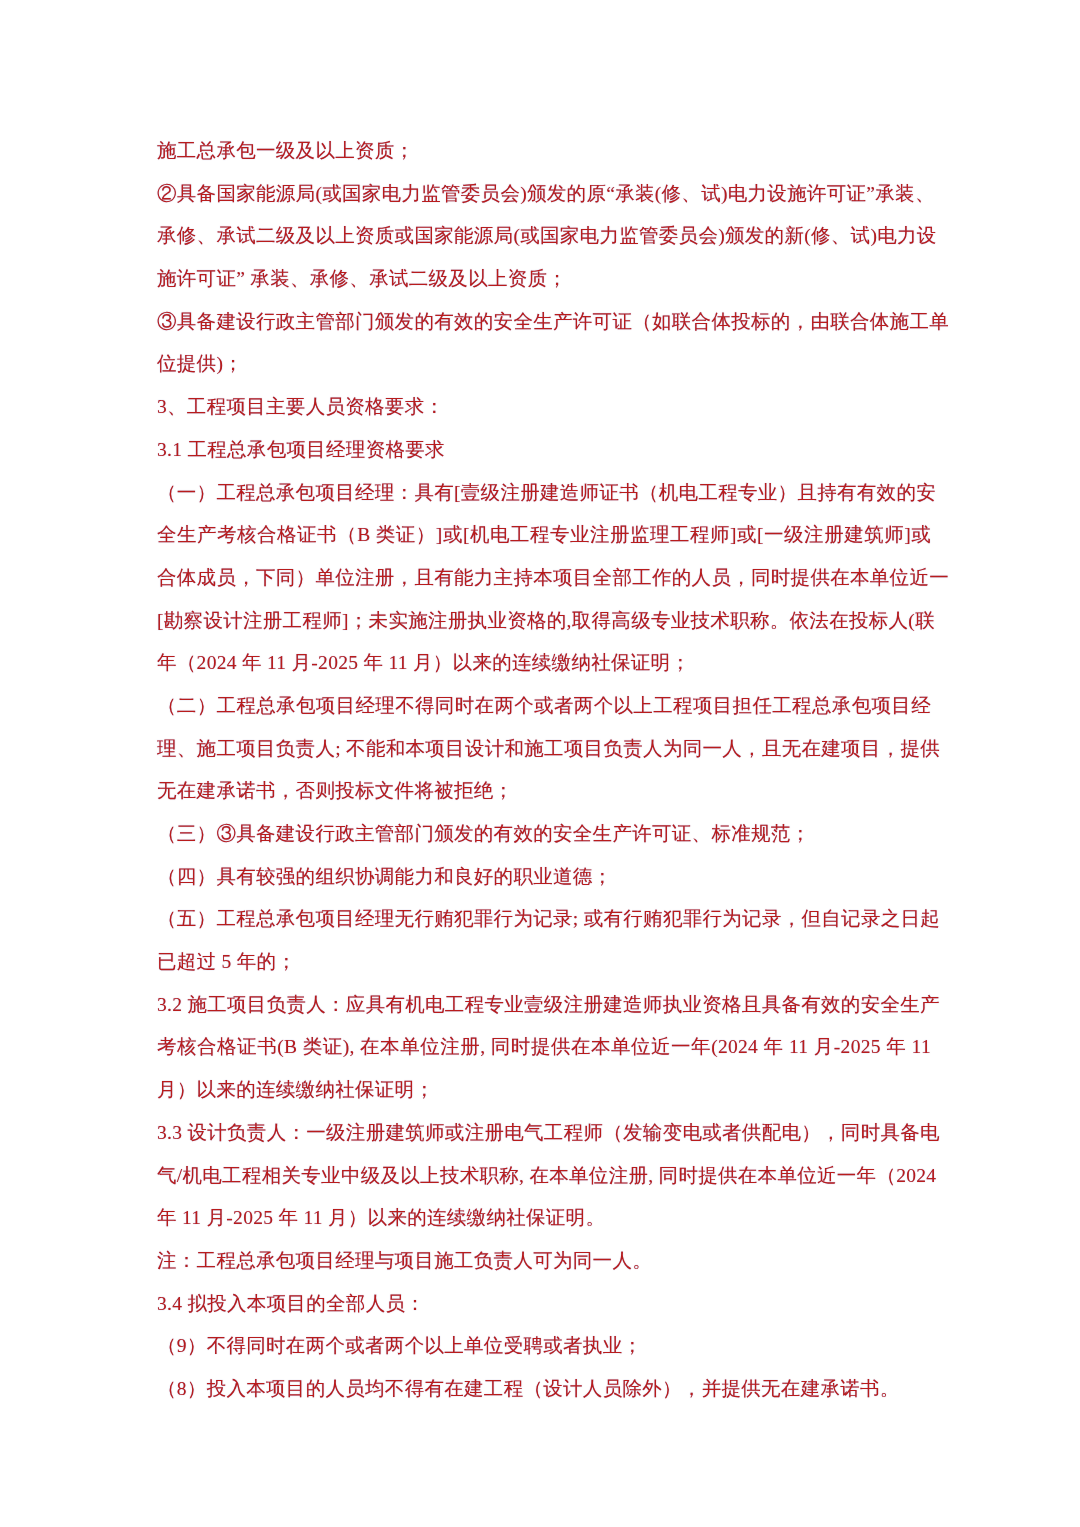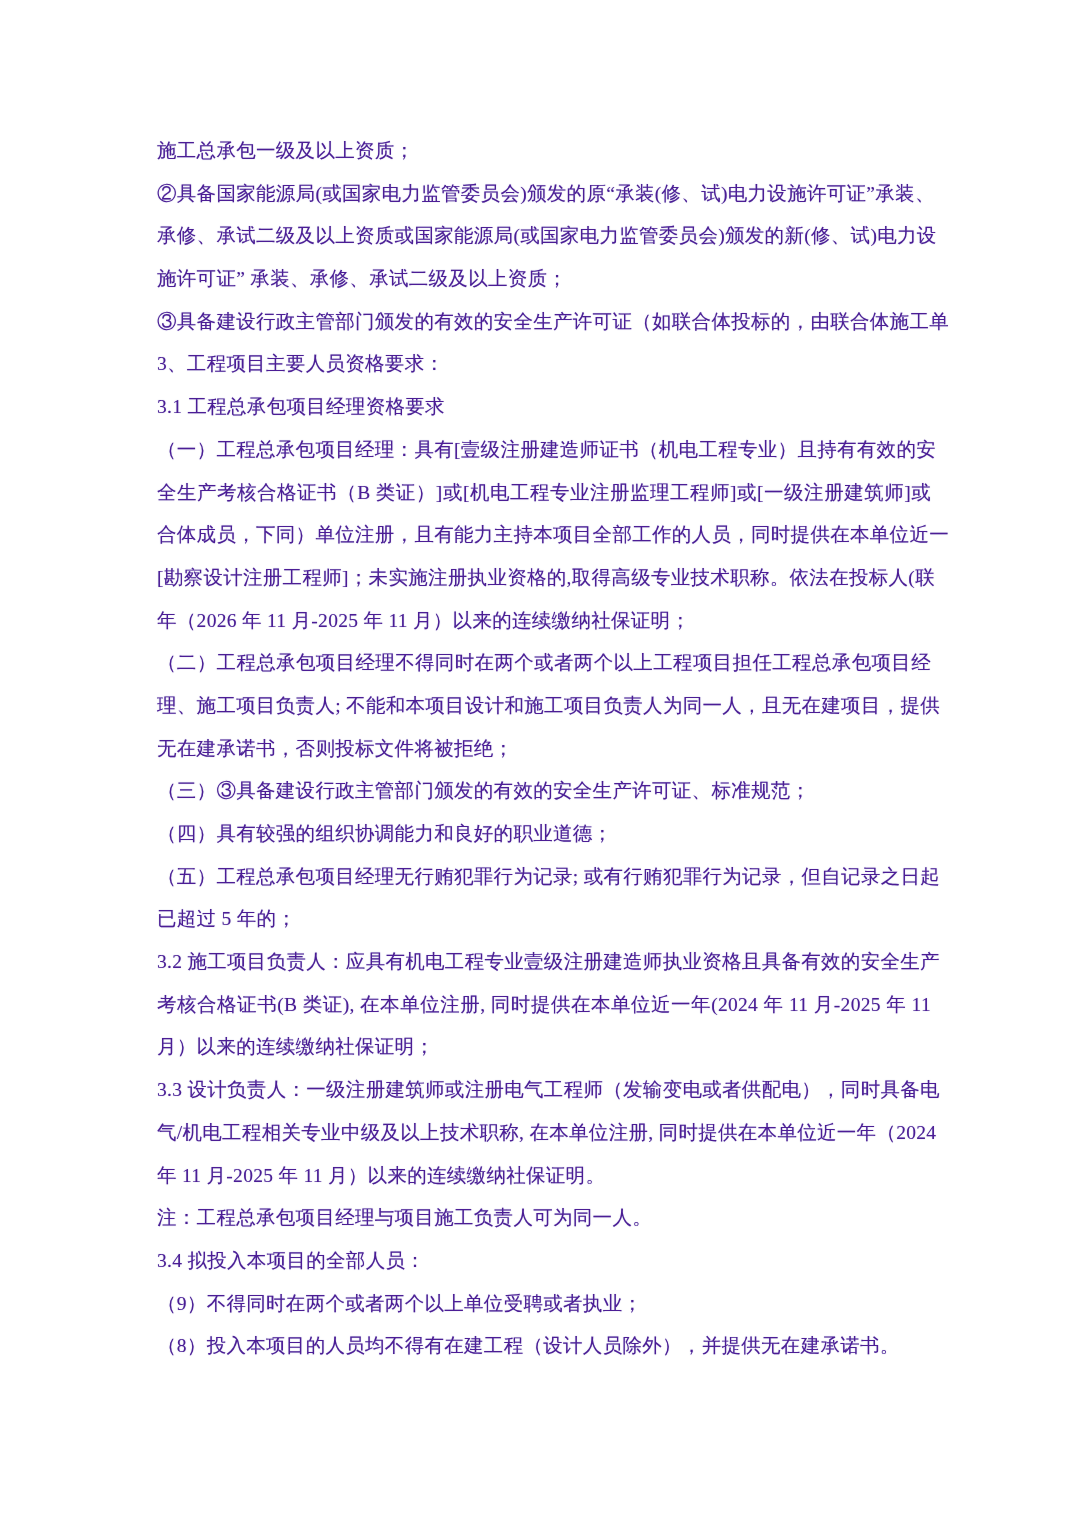--- a/index.html
+++ b/index.html
@@ -39,33 +39,34 @@
     text-align: justify;
   }
   .line.justify {
     text-align-last: justify;
   }
 </style>
 </head>
 <body>
 
 <div class="page">
-  <div class="content" style="color: #4c1d95;">
+  <div class="content" style="color: #b91c1c;">
       <p class="line">施工总承包一级及以上资质；</p>
       <p class="line justify">②具备国家能源局(或国家电力监管委员会)颁发的原“承装(修、试)电力设施许可证”承装、</p>
       <p class="line justify">承修、承试二级及以上资质或国家能源局(或国家电力监管委员会)颁发的新(修、试)电力设</p>
       <p class="line">施许可证” 承装、承修、承试二级及以上资质；</p>
       <p class="line justify">③具备建设行政主管部门颁发的有效的安全生产许可证（如联合体投标的，由联合体施工单</p>
+      <p class="line">位提供)；</p>
       <p class="line">3、工程项目主要人员资格要求：</p>
       <p class="line">3.1 工程总承包项目经理资格要求</p>
       <p class="line justify">（一）工程总承包项目经理：具有[壹级注册建造师证书（机电工程专业）且持有有效的安</p>
       <p class="line justify">全生产考核合格证书（B 类证）]或[机电工程专业注册监理工程师]或[一级注册建筑师]或</p>
       <p class="line justify">合体成员，下同）单位注册，且有能力主持本项目全部工作的人员，同时提供在本单位近一</p>
       <p class="line justify">[勘察设计注册工程师]；未实施注册执业资格的,取得高级专业技术职称。依法在投标人(联</p>
-      <p class="line">年（2026 年 11 月-2025 年 11 月）以来的连续缴纳社保证明；</p>
+      <p class="line">年（2024 年 11 月-2025 年 11 月）以来的连续缴纳社保证明；</p>
       <p class="line justify">（二）工程总承包项目经理不得同时在两个或者两个以上工程项目担任工程总承包项目经</p>
       <p class="line justify">理、施工项目负责人; 不能和本项目设计和施工项目负责人为同一人，且无在建项目，提供</p>
       <p class="line">无在建承诺书，否则投标文件将被拒绝；</p>
       <p class="line">（三）③具备建设行政主管部门颁发的有效的安全生产许可证、标准规范；</p>
       <p class="line">（四）具有较强的组织协调能力和良好的职业道德；</p>
       <p class="line justify">（五）工程总承包项目经理无行贿犯罪行为记录; 或有行贿犯罪行为记录，但自记录之日起</p>
       <p class="line">已超过 5 年的；</p>
       <p class="line justify">3.2 施工项目负责人：应具有机电工程专业壹级注册建造师执业资格且具备有效的安全生产</p>
       <p class="line justify">考核合格证书(B 类证), 在本单位注册, 同时提供在本单位近一年(2024 年 11 月-2025 年 11</p>
       <p class="line">月）以来的连续缴纳社保证明；</p>

